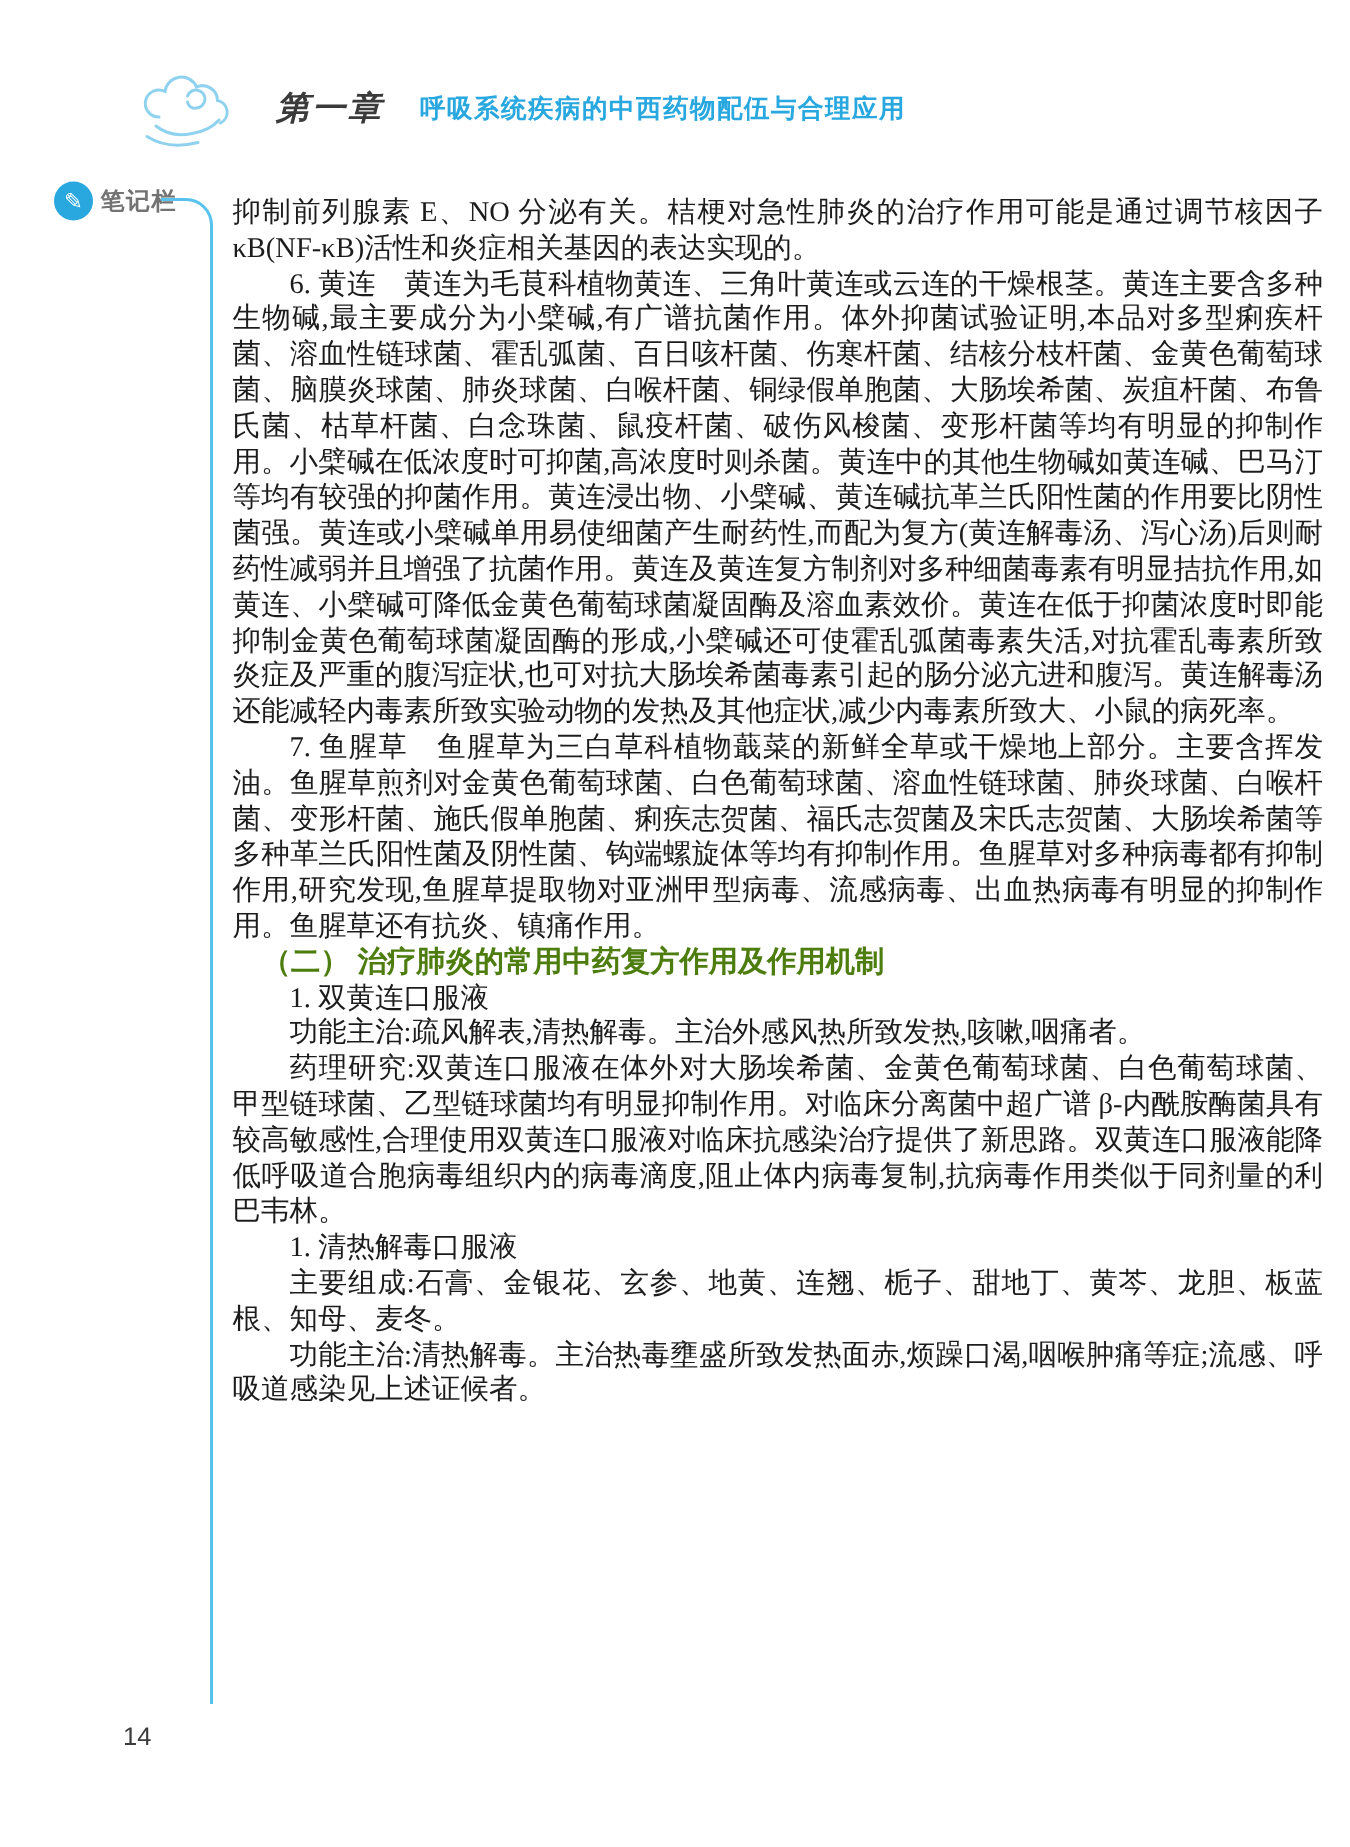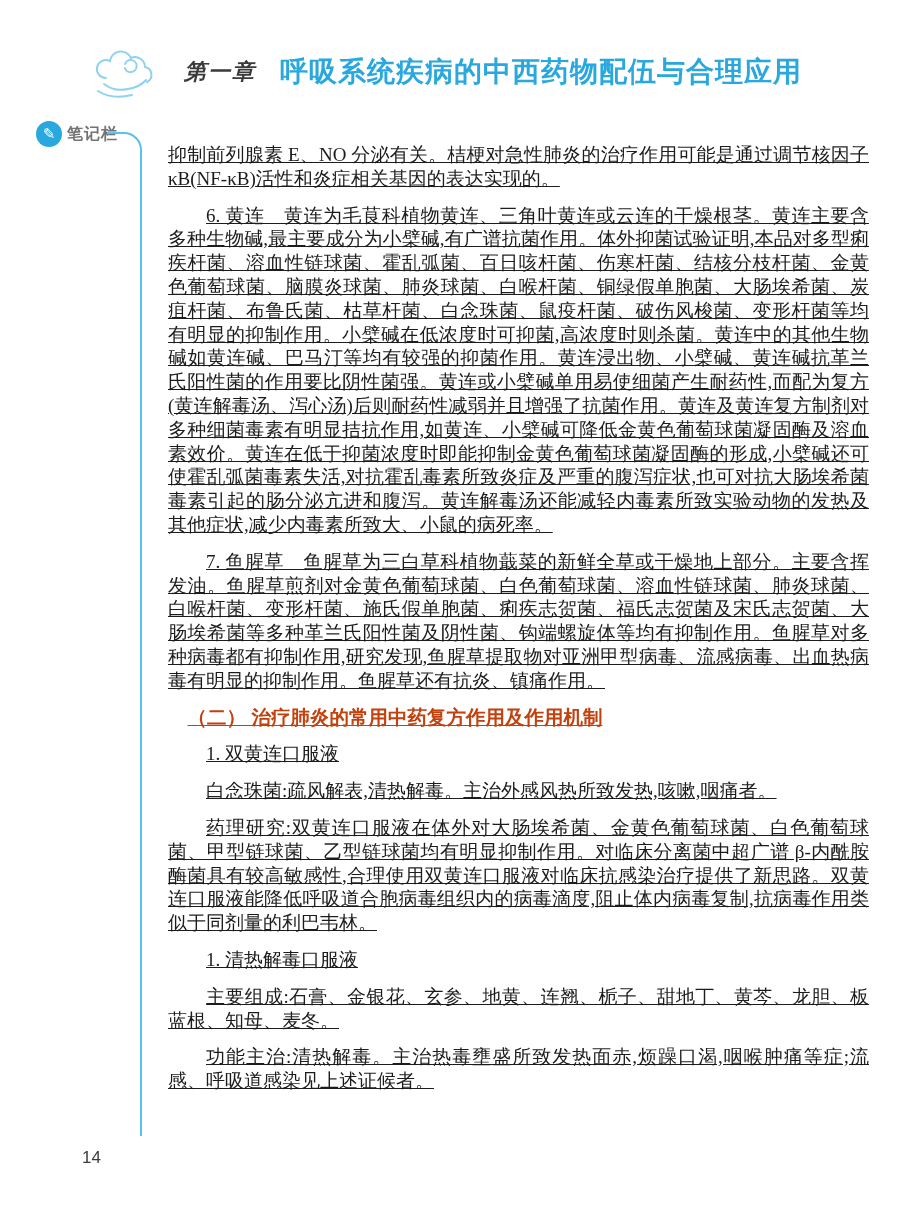--- a/index.html
+++ b/index.html
@@ -21,21 +21,21 @@
   .chapter-label{
     margin-left:26px;
     font-family:Liberation Sans, sans-serif;
     font-weight:bold;font-style:italic;
     font-size:22px;color:#3a3a3a;
     letter-spacing:2px;white-space:nowrap;
   }
   .chapter-title{
     margin-left:24px;
     font-family:"Liberation Sans","DejaVu Sans",sans-serif;
-    font-weight:bold;font-size:28px;color:#29a8e0;
+    font-weight:bold;font-size:17px;color:#29a8e0;
     letter-spacing:1px;white-space:nowrap;
   }
   
   .notes-badge{
     position:absolute;left:36px;top:121px;
     display:flex;align-items:center;
   }
   .notes-icon{
     width:26px;height:26px;border-radius:50%;
     background:#29a8e0;color:#ffffff;
@@ -56,32 +56,31 @@
     width:33px;height:1002px;
     border-top:2px solid #56c2ed;
     border-right:2px solid #56c2ed;
     border-top-right-radius:18px;
   }
   
   .body-text{
     position:absolute;left:155px;top:130px;width:727px;
   }
   .body-text p{
-    margin:13px;
+    margin:0;
     font-size:19px;line-height:23.8px;
     text-align:justify;
     color:#1c1c1c;
-    text-decoration:underline;
   }
   p.ind{text-indent:2em;}
   p.h2{
     text-indent:1em;
     font-family:"Liberation Sans","DejaVu Sans",sans-serif;
     font-weight:bold;
-    color:#c2410c;
+    color:#4d7c0f;
     font-size:19.5px;
   }
   
   .page-number{
     position:absolute;left:82px;top:1148px;
     font-family:"Liberation Sans","DejaVu Sans",sans-serif;
     font-size:17px;color:#3c3c3c;
   }
 </style>
 </head>
@@ -105,20 +104,20 @@
   <span class="notes-label">笔记栏</span>
 </div>
 <div class="connector"></div>
 
 <div class="body-text">
   <p class="cont">抑制前列腺素 E、NO 分泌有关。桔梗对急性肺炎的治疗作用可能是通过调节核因子 κB(NF-κB)活性和炎症相关基因的表达实现的。</p>
   <p class="ind">6. 黄连　黄连为毛茛科植物黄连、三角叶黄连或云连的干燥根茎。黄连主要含多种生物碱,最主要成分为小檗碱,有广谱抗菌作用。体外抑菌试验证明,本品对多型痢疾杆菌、溶血性链球菌、霍乱弧菌、百日咳杆菌、伤寒杆菌、结核分枝杆菌、金黄色葡萄球菌、脑膜炎球菌、肺炎球菌、白喉杆菌、铜绿假单胞菌、大肠埃希菌、炭疽杆菌、布鲁氏菌、枯草杆菌、白念珠菌、鼠疫杆菌、破伤风梭菌、变形杆菌等均有明显的抑制作用。小檗碱在低浓度时可抑菌,高浓度时则杀菌。黄连中的其他生物碱如黄连碱、巴马汀等均有较强的抑菌作用。黄连浸出物、小檗碱、黄连碱抗革兰氏阳性菌的作用要比阴性菌强。黄连或小檗碱单用易使细菌产生耐药性,而配为复方(黄连解毒汤、泻心汤)后则耐药性减弱并且增强了抗菌作用。黄连及黄连复方制剂对多种细菌毒素有明显拮抗作用,如黄连、小檗碱可降低金黄色葡萄球菌凝固酶及溶血素效价。黄连在低于抑菌浓度时即能抑制金黄色葡萄球菌凝固酶的形成,小檗碱还可使霍乱弧菌毒素失活,对抗霍乱毒素所致炎症及严重的腹泻症状,也可对抗大肠埃希菌毒素引起的肠分泌亢进和腹泻。黄连解毒汤还能减轻内毒素所致实验动物的发热及其他症状,减少内毒素所致大、小鼠的病死率。</p>
   <p class="ind">7. 鱼腥草　鱼腥草为三白草科植物蕺菜的新鲜全草或干燥地上部分。主要含挥发油。鱼腥草煎剂对金黄色葡萄球菌、白色葡萄球菌、溶血性链球菌、肺炎球菌、白喉杆菌、变形杆菌、施氏假单胞菌、痢疾志贺菌、福氏志贺菌及宋氏志贺菌、大肠埃希菌等多种革兰氏阳性菌及阴性菌、钩端螺旋体等均有抑制作用。鱼腥草对多种病毒都有抑制作用,研究发现,鱼腥草提取物对亚洲甲型病毒、流感病毒、出血热病毒有明显的抑制作用。鱼腥草还有抗炎、镇痛作用。</p>
   <p class="h2">（二） 治疗肺炎的常用中药复方作用及作用机制</p>
   <p class="ind">1. 双黄连口服液</p>
-  <p class="ind">白念珠菌:疏风解表,清热解毒。主治外感风热所致发热,咳嗽,咽痛者。</p>
+  <p class="ind">功能主治:疏风解表,清热解毒。主治外感风热所致发热,咳嗽,咽痛者。</p>
   <p class="ind">药理研究:双黄连口服液在体外对大肠埃希菌、金黄色葡萄球菌、白色葡萄球菌、甲型链球菌、乙型链球菌均有明显抑制作用。对临床分离菌中超广谱 β-内酰胺酶菌具有较高敏感性,合理使用双黄连口服液对临床抗感染治疗提供了新思路。双黄连口服液能降低呼吸道合胞病毒组织内的病毒滴度,阻止体内病毒复制,抗病毒作用类似于同剂量的利巴韦林。</p>
   <p class="ind">1. 清热解毒口服液</p>
   <p class="ind">主要组成:石膏、金银花、玄参、地黄、连翘、栀子、甜地丁、黄芩、龙胆、板蓝根、知母、麦冬。</p>
   <p class="ind">功能主治:清热解毒。主治热毒壅盛所致发热面赤,烦躁口渴,咽喉肿痛等症;流感、呼吸道感染见上述证候者。</p>
 </div>
 
 <div class="page-number">14</div>
 
 </body></html>

